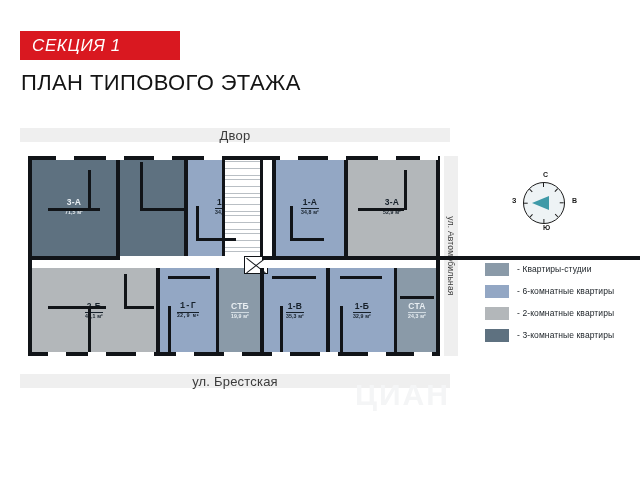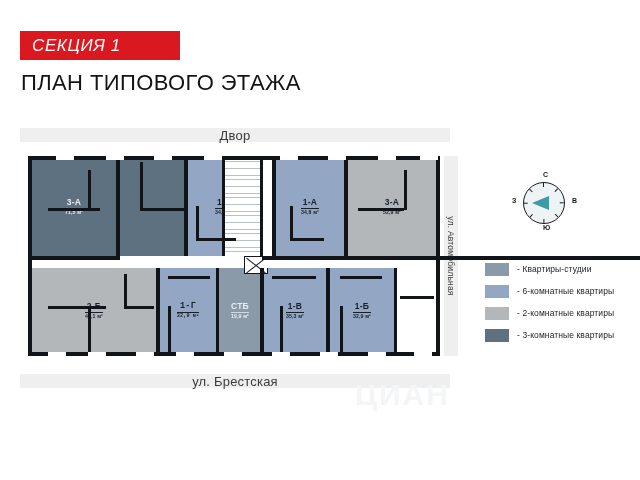--- a/index.html
+++ b/index.html
@@ -126,20 +126,23 @@
           <div class="lbl" style="left: 0px; top: 34px; width: 60px;"><div style="display: inline-block; font-family: Liberation Mono, monospace;"><span class="code">1-Г</span><span class="area">32,9 м²</span></div></div>
         </div>
         <div class="unit" style="left: 190px; top: 112px; width: 44px; height: 86px; background: rgb(138, 154, 168);">
           <div class="lbl light" style="left: 0px; top: 34px; width: 44px;"><div style="display: inline-block;"><span class="code">СТБ</span><span class="area">19,9 м²</span></div></div>
         </div>
         <div class="unit" style="left: 234px; top: 112px; width: 66px; height: 86px; background: rgb(147, 167, 196);">
           <div class="lbl" style="left: 0px; top: 34px; width: 66px;"><div style="display: inline-block;"><span class="code">1-В</span><span class="area">35,3 м²</span></div></div>
         </div>
         <div class="unit" style="left: 300px; top: 112px; width: 68px; height: 86px; background: rgb(147, 167, 196);">
           <div class="lbl" style="left: 0px; top: 34px; width: 68px;"><div style="display: inline-block;"><span class="code">1-Б</span><span class="area">32,9 м²</span></div></div>
+        </div>
+        <div class="unit" style="left: 368px; top: 112px; width: 42px; height: 86px; background: rgb(138, 154, 168);">
+          <div class="lbl light" style="left: 0px; top: 34px; width: 42px;"><div style="display: inline-block;"><span class="code">СТА</span><span class="area">24,3 м²</span></div></div>
         </div>
         <div class="stair" style="left: 196px; top: 2px; width: 38px; height: 98px; background: rgb(255, 255, 255);">
           <div class="stair-lines"></div>
         </div>
         <div class="lift" style="left: 216px; top: 100px; width: 22px; height: 16px; background: rgb(255, 255, 255);"></div>
         <div class="stair" style="left: 90px; top: 100px; width: 106px; height: 12px; background: rgb(255, 255, 255);"></div>
         <div class="stair" style="left: 238px; top: 100px; width: 172px; height: 12px; background: rgb(255, 255, 255);"></div>
         <div class="wall" style="left: 0px; top: 0px; width: 412px; height: 4px;"></div>
         <div class="wall" style="left: 0px; top: 196px; width: 412px; height: 4px;"></div>
         <div class="wall" style="left: 0px; top: 0px; width: 4px; height: 200px;"></div>

